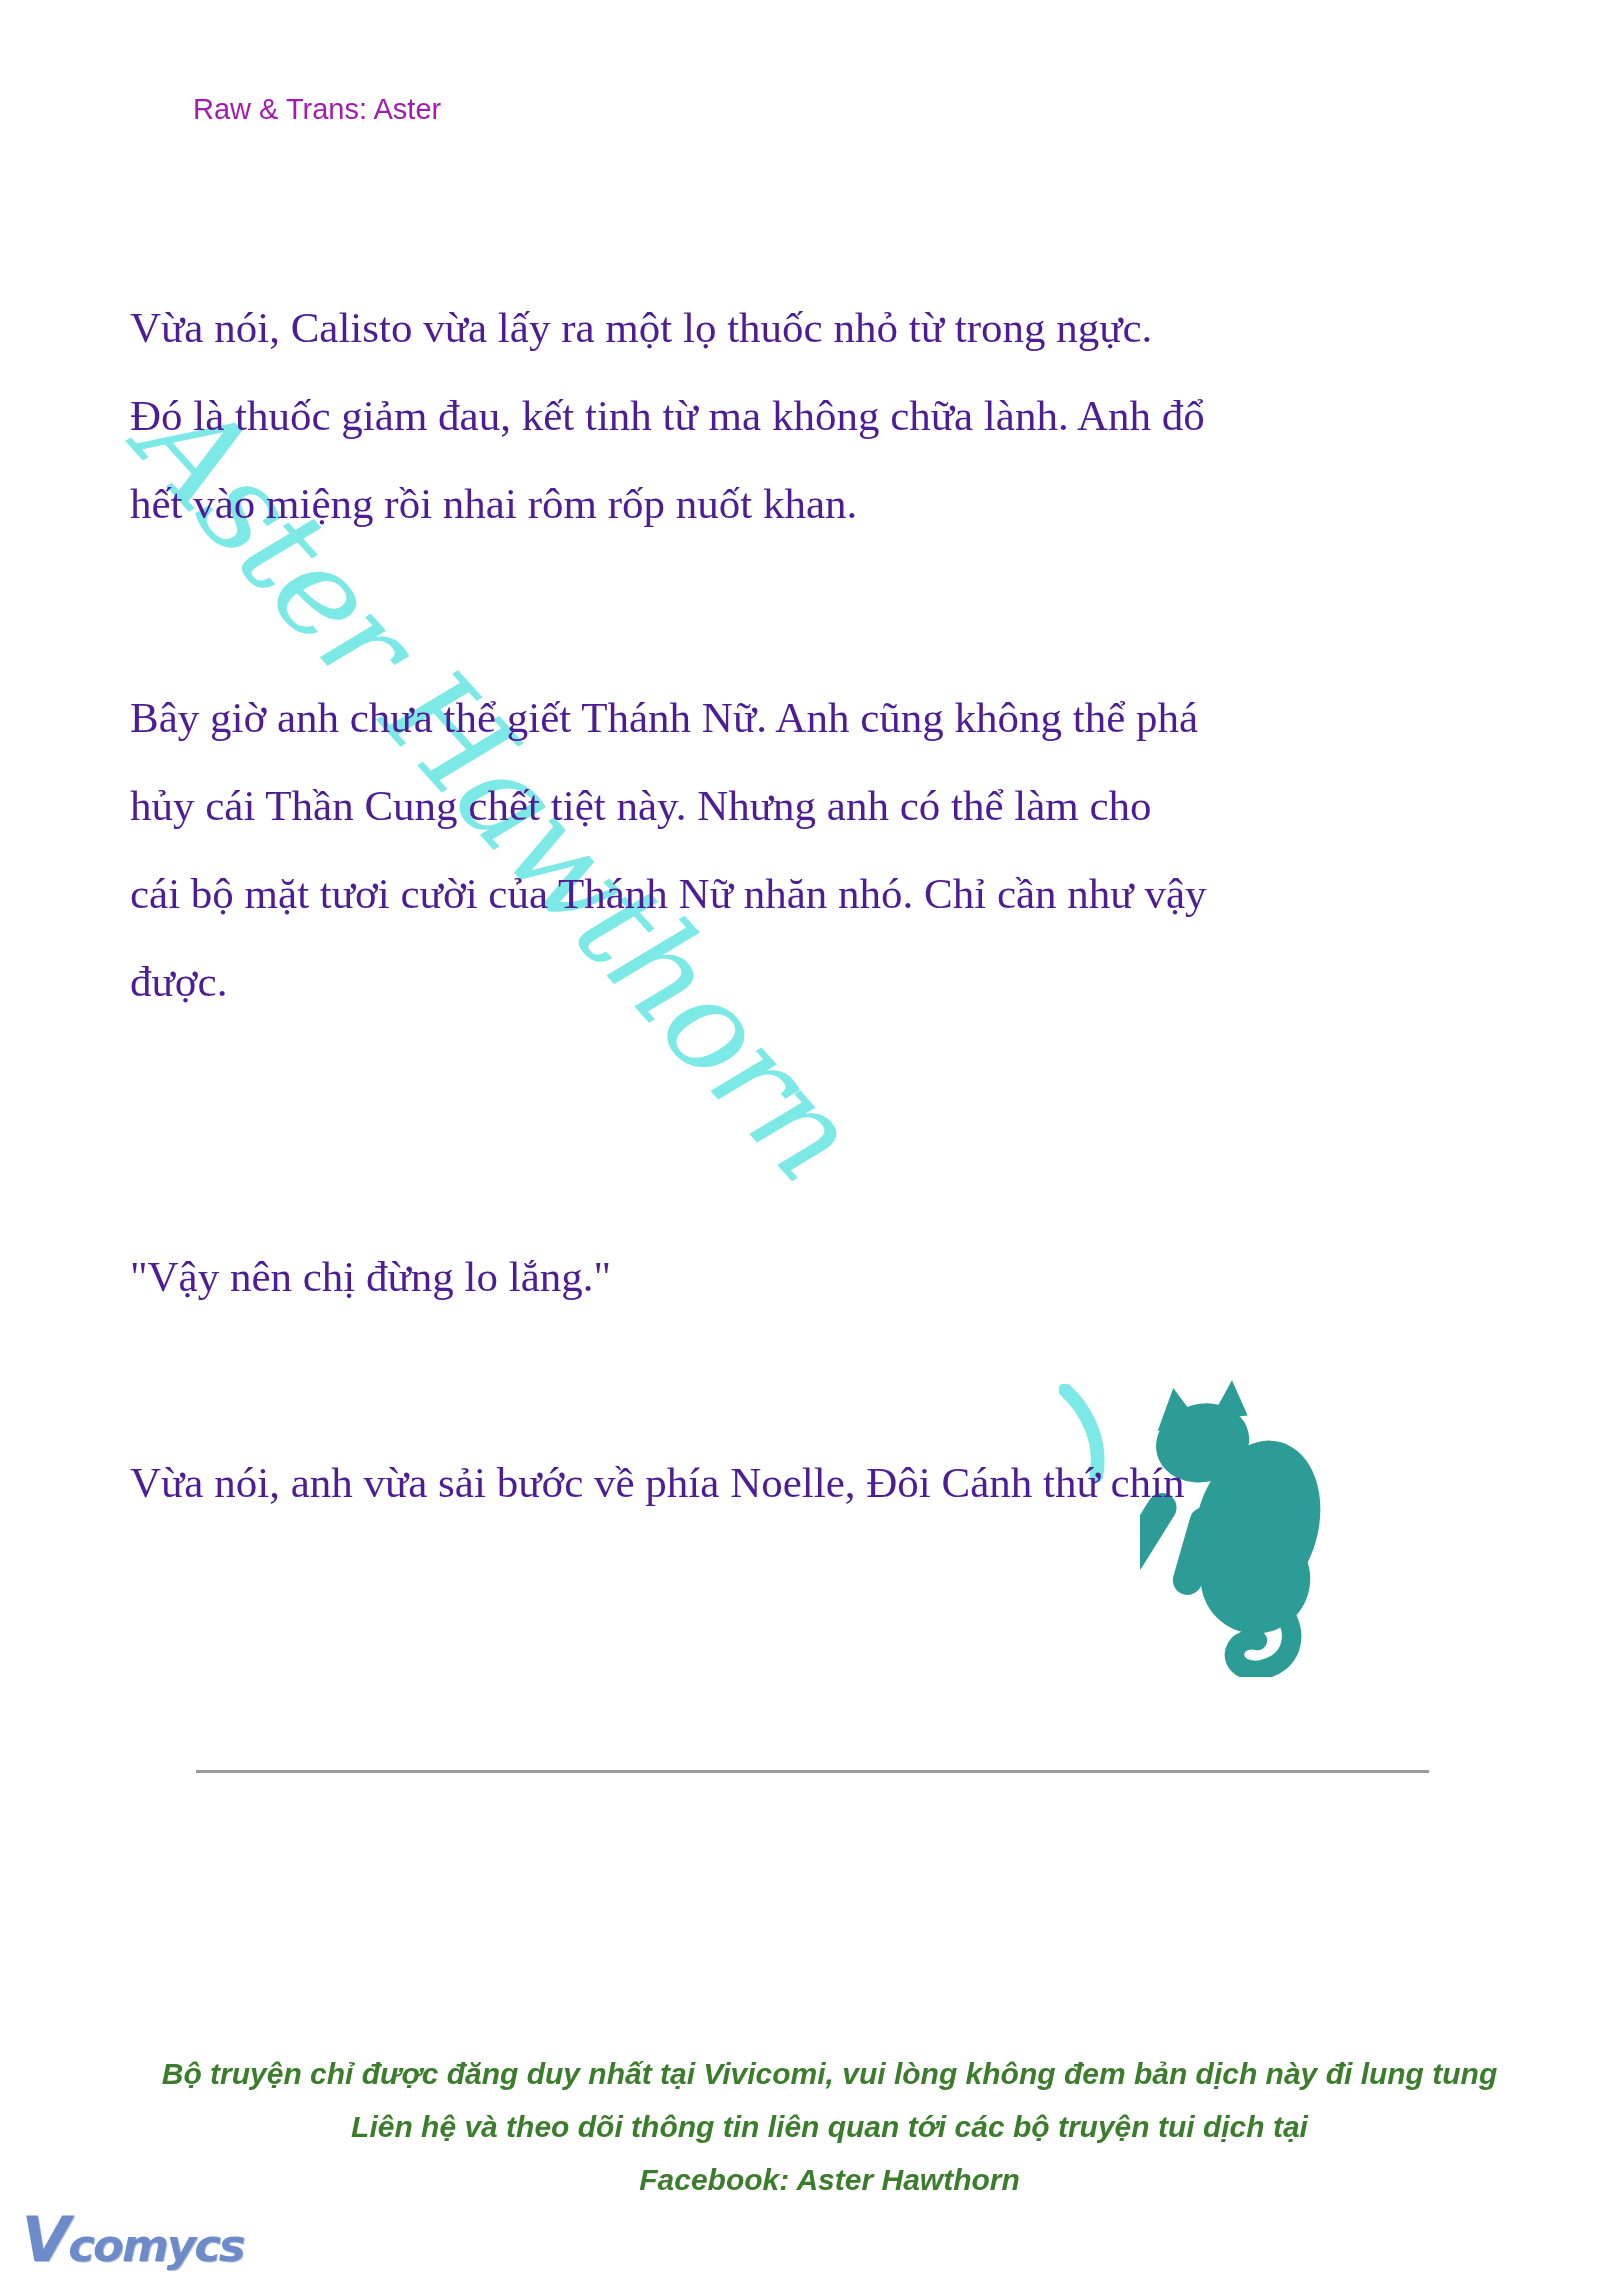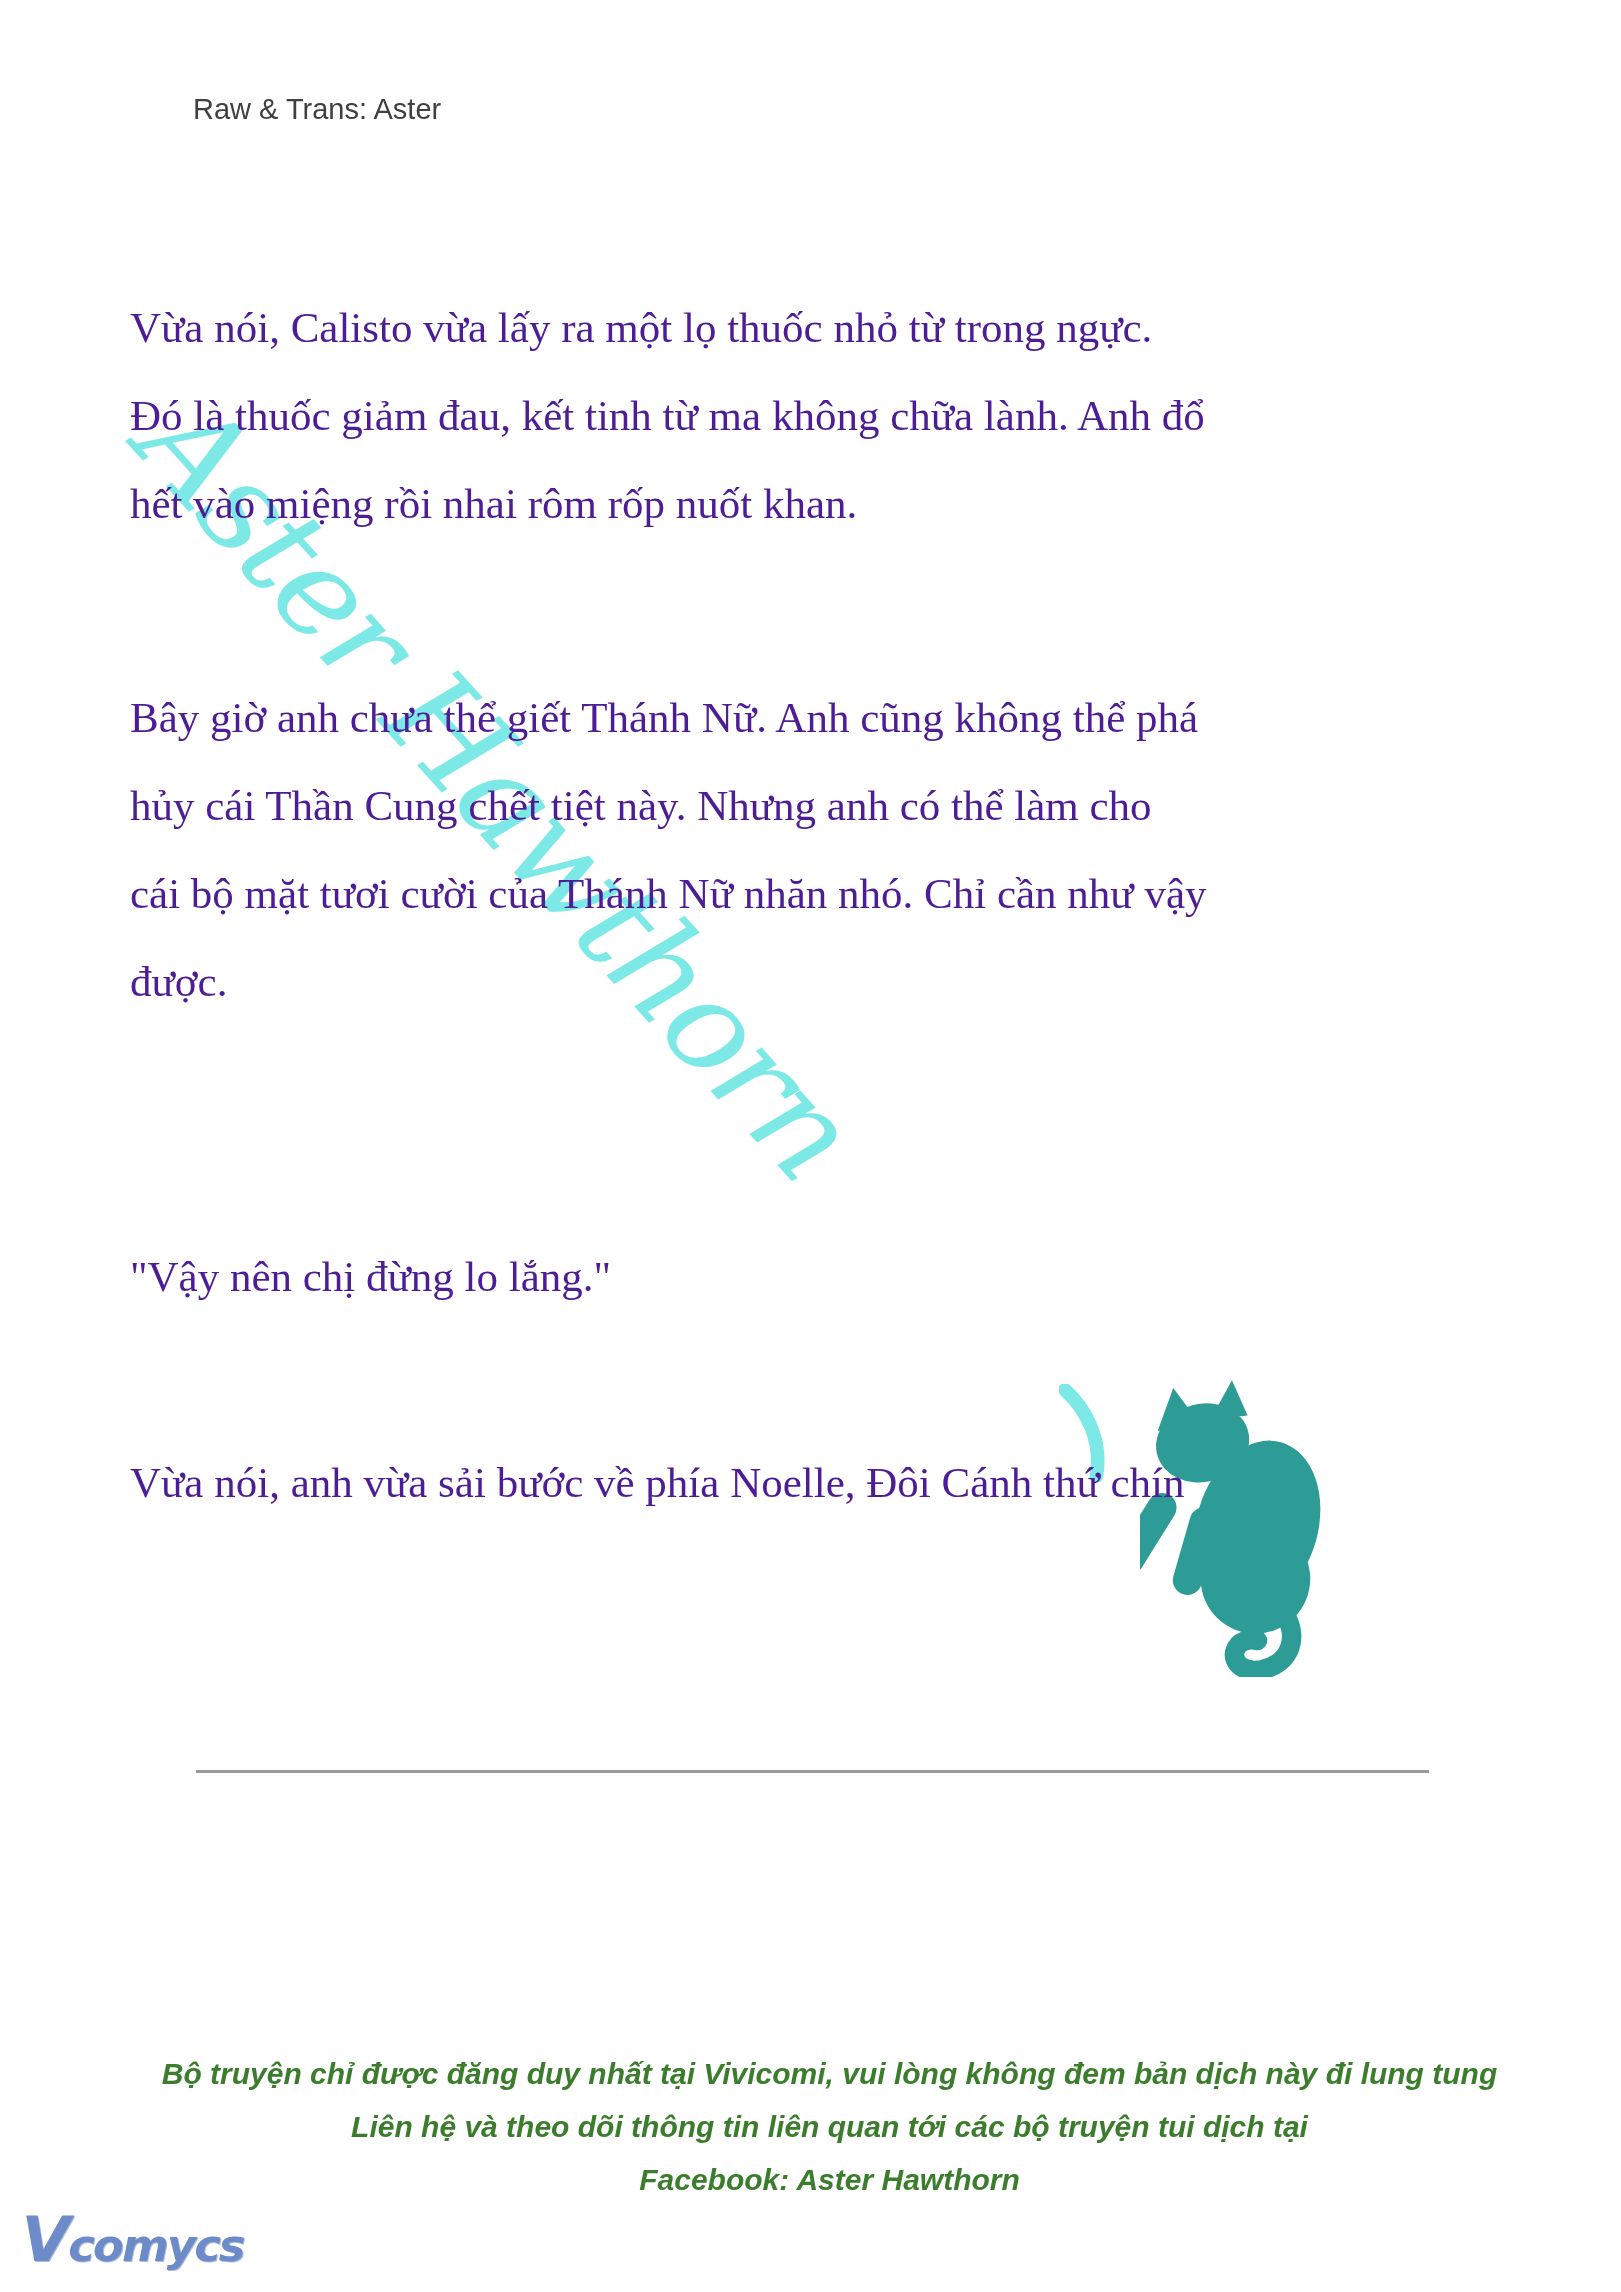--- a/index.html
+++ b/index.html
@@ -8,21 +8,21 @@
     width:1621px; height:2293px;
     background:#ffffff;
     overflow:hidden;
     margin:0 auto;
     font-family:"Liberation Serif", serif;
   }
   
   .credits {
     position:absolute; left:193px; top:93px;
     font-family:"Liberation Sans", sans-serif;
-    font-size:29px; color:#404040; z-index:3;
+    font-size:29px; color:#a21caf; z-index:3;
   }
   
   .watermark {
     position:absolute; left:221px; top:368px;
     font-family:"DejaVu Serif", serif;
     font-style:italic;
     font-size:129px;
     letter-spacing:-3.9px;
     color:#7de9e7;
     white-space:nowrap;

